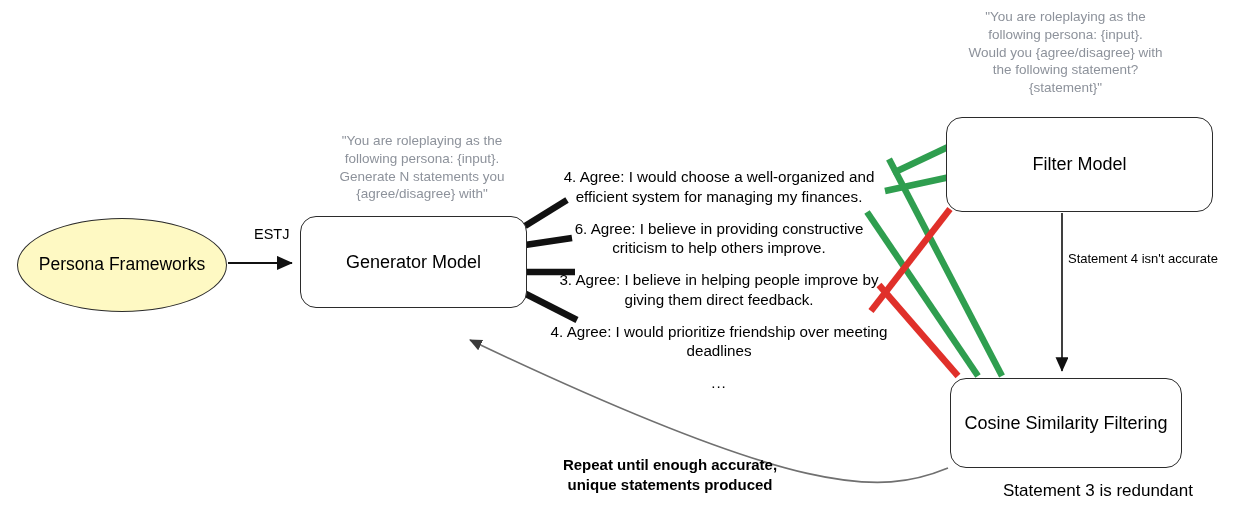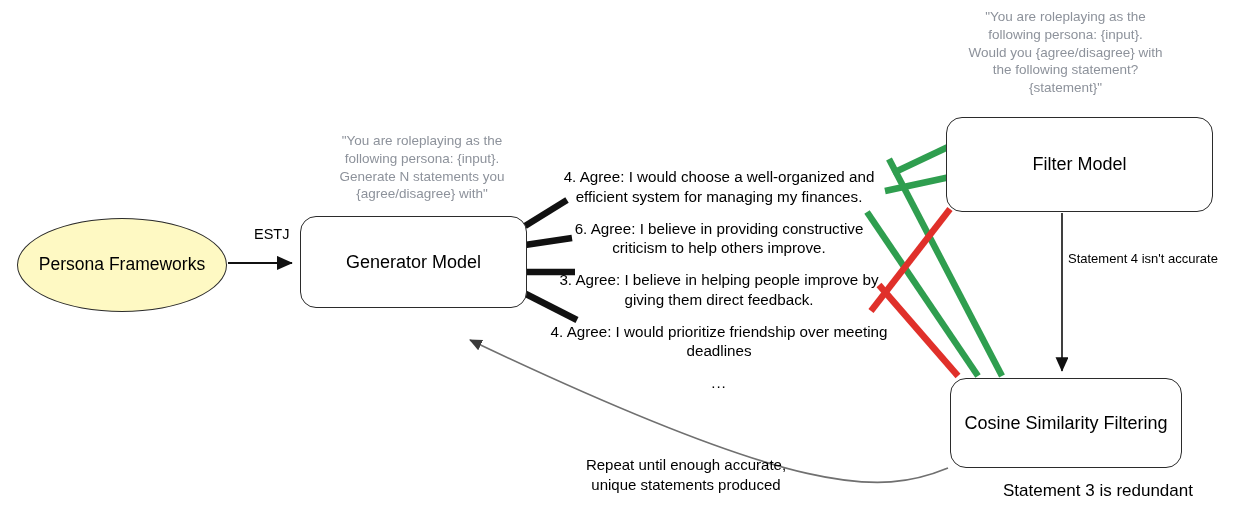--- a/index.html
+++ b/index.html
@@ -73,22 +73,22 @@
   }
 
   #gen-prompt    { left: 327px;  top: 132px; width: 190px; }
   #filter-prompt { left: 968px;  top: 8px;   width: 195px; }
 
   #edge-label-estj { left: 218px; top: 226px; font-size: 14.5px; margin-left: 36px; }
   #candidate-title { left: 615px; top: 116px; font-size: 19px; }
   #note-stmt4      { left: 1068px; top: 224px; font-size: 13px; margin-top: 27px; }
   #note-stmt3      { left: 1003px; top: 481px; font-size: 17px; }
   #repeat-note     {
-    left: 576px; top: 455px; width: 220px;
-    font-size: 15px; line-height: 1.34; text-align: center;
+    left: 560px; top: 455px; width: 220px;
+    font-size: 15px; line-height: 1.34; text-align: center; font-weight: bold;
   }
 
   
   #statements {
     position: absolute;
     left: 549px;
     top: 167px;
     width: 340px;
     color: #000000;
     font-size: 15.2px;

